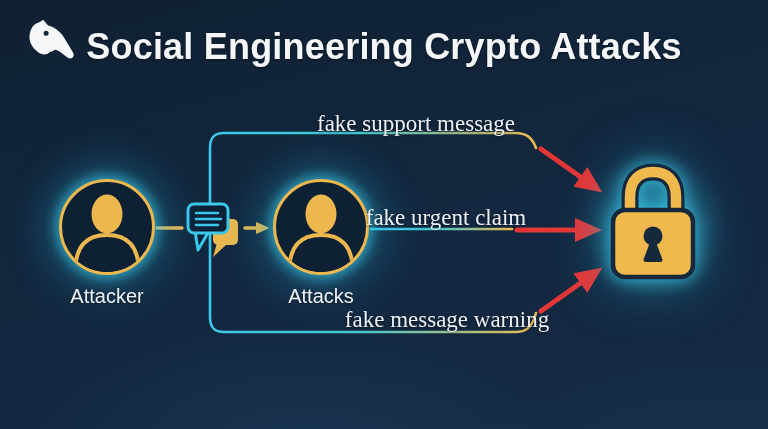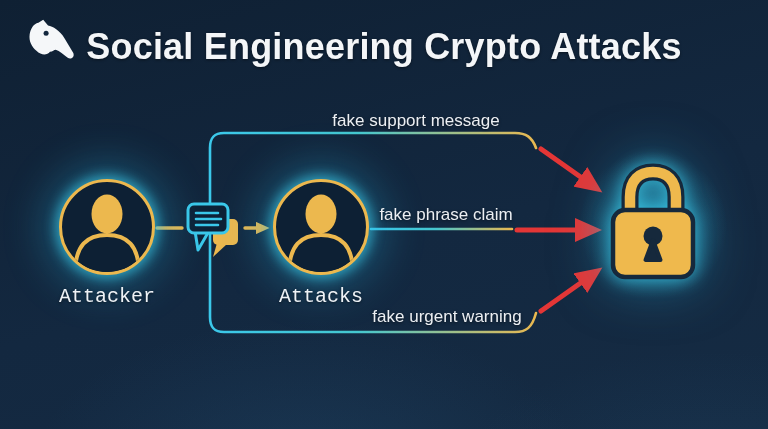--- a/index.html
+++ b/index.html
@@ -30,25 +30,25 @@
   .lock{
     position:absolute;left:603px;top:163px;width:100px;height:124px;
     filter:drop-shadow(0 0 9px rgba(62,212,242,.8)) drop-shadow(0 0 26px rgba(40,180,220,.5));
   }
   .lock-glow{
     position:absolute;left:578px;top:150px;width:150px;height:150px;border-radius:50%;
     background:radial-gradient(circle,rgba(52,198,232,.40) 0%,rgba(52,198,232,.14) 45%,transparent 70%);
   }
   .node-label{
     position:absolute;transform:translateX(-50%);color:#eef2f6;
-    font-size:20px;white-space:nowrap;text-shadow:0 1px 3px rgba(0,0,0,.5);font-family:Liberation Mono, monospace;
+    font-size:20px;white-space:nowrap;text-shadow:0 1px 3px rgba(0,0,0,.5);
   }
   .path-label{
     position:absolute;transform:translateX(-50%);color:#eceff3;
-    font-size:17px;white-space:nowrap;text-shadow:0 1px 3px rgba(0,0,0,.5);
+    font-size:23px;white-space:nowrap;text-shadow:0 1px 3px rgba(0,0,0,.5);font-family:Liberation Serif, serif;
   }
 </style>
 </head>
 <body>
 
 <div class="stage">
 
   <svg class="logo" viewBox="0 0 60 56" aria-hidden="true">
     <path fill="#f5f7f9" d="M 24 5 L 29 11 C 34 12 41 16 46 24 C 49 29 52 34 55 39 C 57 43 53 47 49 44 C 45 41 41 37 37 36 C 35 36 34 38 31 38 C 28 42 22 42 17 37 C 12 33 9 27 10 20 C 11 14 14 9 19 8 Z"></path>
     <circle cx="27" cy="19" r="2.6" fill="#13273e"></circle>
@@ -121,16 +121,16 @@
   <div class="lock-glow"></div>
   <svg class="lock" viewBox="0 0 100 124" aria-hidden="true">
     <path d="M 27 52 L 27 34 C 27 17 36 9 50 9 C 64 9 73 17 73 34 L 73 52" fill="none" stroke="#16293c" stroke-width="17"></path>
     <path d="M 27 52 L 27 34 C 27 17 36 9 50 9 C 64 9 73 17 73 34 L 73 52" fill="none" stroke="#efb94d" stroke-width="10.5"></path>
     <rect x="10" y="47" width="80" height="67" rx="12" fill="#efb94d" stroke="#16293c" stroke-width="4.5"></rect>
     <circle cx="50" cy="73" r="9.5" fill="#16293c"></circle>
     <path d="M 50 77 L 42.5 97 L 57.5 97 Z" fill="#16293c" stroke="#16293c" stroke-width="4" stroke-linejoin="round"></path>
   </svg>
 
   <div class="path-label" style="left:416px;top:111px">fake support message</div>
-  <div class="path-label" style="left:446px;top:205px">fake phrase claim</div>
-  <div class="path-label" style="left:447px;top:307px">fake urgent warning</div>
+  <div class="path-label" style="left:446px;top:205px">fake urgent claim</div>
+  <div class="path-label" style="left:447px;top:307px">fake message warning</div>
 
 </div>
 
 </body></html>

